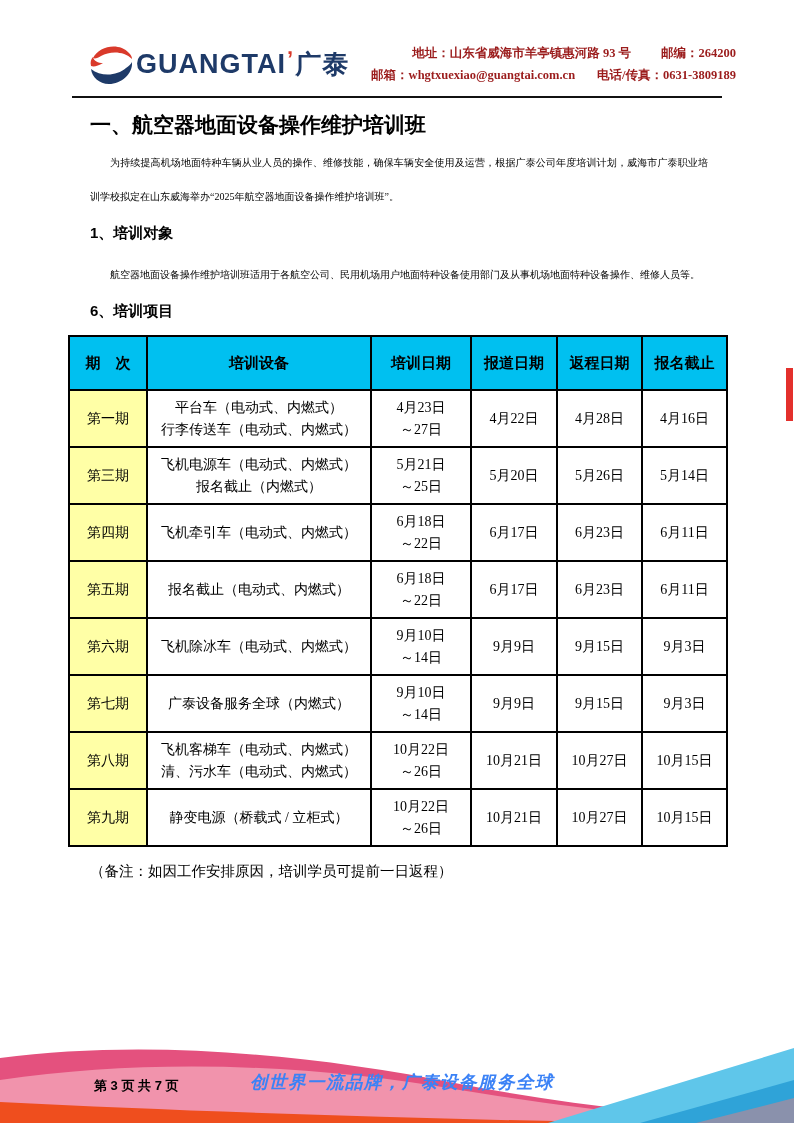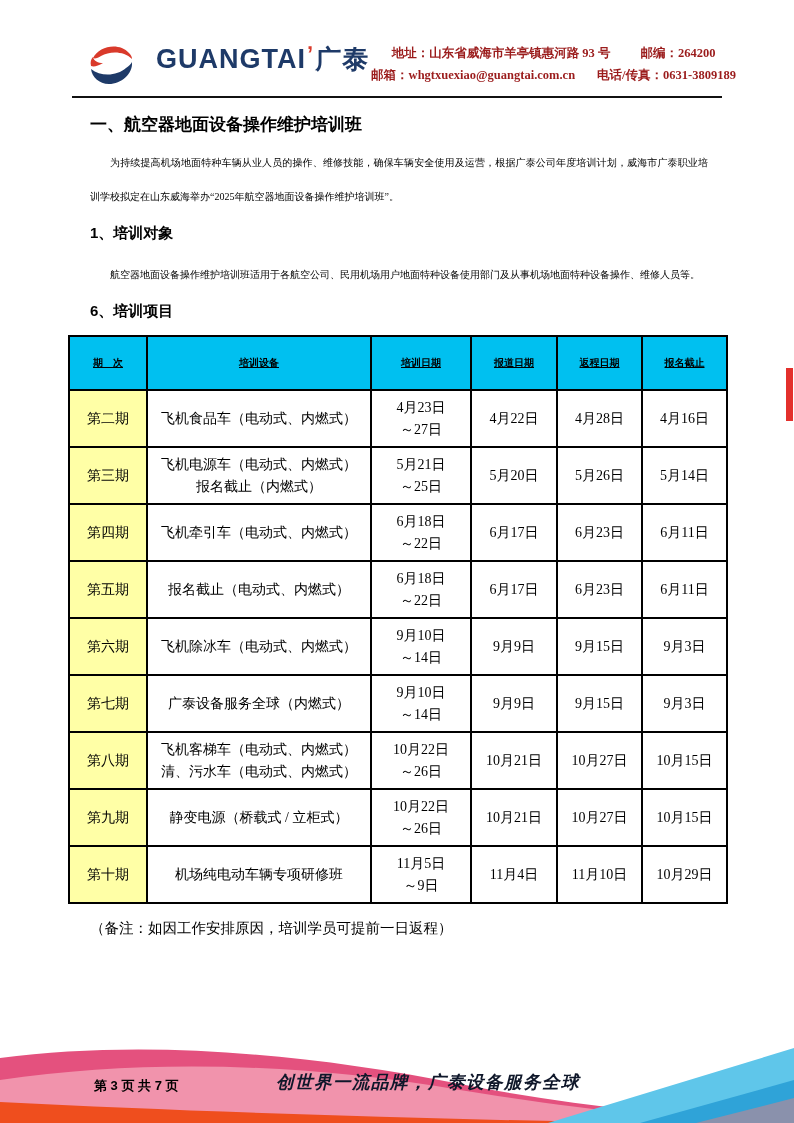--- a/index.html
+++ b/index.html
@@ -2,57 +2,57 @@
 <html><head>
 <meta charset="utf-8">
 <style>
   html,body{margin:0;padding:0;background:#f0f0f0;}
   .page{
     position:relative;width:794px;height:1123px;margin:0 auto;background:#fff;
     overflow:hidden;font-family:"Liberation Serif","DejaVu Serif",serif;color:#000;
   }
   
   .header{display:flex;justify-content:space-between;align-items:center;padding:42px 58px 0 86px;}
-  .logo{display:flex;gap:20px;}
+  .logo{display:flex;align-items:center;gap:0;}
   .logo-svg{width:50px;height:44px;flex:0 0 auto;}
   .brand{font-family:"Liberation Sans","DejaVu Sans",sans-serif;font-weight:bold;
          font-size:27px;color:var(--brand-navy,#1E3A68);letter-spacing:1px;white-space:nowrap;}
   .brand-mark{color:var(--brand-red,#D93A2B);font-size:22px;vertical-align:6px;margin:0 1px;}
   .brand-cn{font-size:26px;}
   .contact{color:var(--header-contact,#9B1C1C);font-size:12.5px;font-weight:bold;
-           line-height:22px;white-space:nowrap;text-align:center;}
+           line-height:22px;white-space:nowrap;text-align:right;}
   .contact .gap1{display:inline-block;width:30px;}
   .contact .gap2{display:inline-block;width:22px;}
   .divider{margin:10px 72px 0 72px;border-top:2.5px solid #111;}
   
   .doc-title{margin:14px 90px 0 90px;font-family:"Liberation Sans","DejaVu Sans",sans-serif;
-             font-size:17px;font-weight:bold;line-height:26px;}
+             font-size:21px;font-weight:bold;line-height:26px;}
   .para{margin:8px 86px 0 90px;font-size:10px;line-height:34px;text-indent:2em;text-align:justify;}
   .sec-head{margin:2px 90px 0 90px;font-family:"Liberation Sans","DejaVu Sans",sans-serif;
             font-size:15px;font-weight:bold;line-height:34px;}
   
   .training-table{margin:7px 0 0 68px;border-collapse:collapse;table-layout:fixed;width:658px;
                   font-size:14px;}
   .training-table th,.training-table td{border:2px solid #000;text-align:center;vertical-align:middle;
                   padding:2px 3px;overflow:hidden;}
   .training-table th{height:48px;background:var(--table-header-bg,#00C0F0);
-                  font-family:"Liberation Sans","DejaVu Sans",sans-serif;font-size:10px;font-weight:bold;text-decoration:underline;}
+                  font-family:"Liberation Sans","DejaVu Sans",sans-serif;font-size:15px;font-weight:bold;}
   .training-table td{height:51px;line-height:22px;}
   .training-table td.period-cell{background:var(--period-col-bg,#FFFFA6);}
   .note{margin:12px 90px 0 90px;font-size:14.5px;line-height:24px;}
   
   .red-edge-bar{position:absolute;top:368px;right:1px;width:7px;height:53px;
                 background:var(--red-edge-bar,#E3302C);}
   
   .footer{position:absolute;left:0;bottom:0;width:718px;height:83px;}
   .footer svg{position:absolute;left:0;top:0;}
   .page-info{position:absolute;left:94px;top:37px;font-family:"Liberation Sans","DejaVu Sans",sans-serif;
              font-size:13px;font-weight:bold;color:#000;}
   .slogan{position:absolute;left:250px;top:30px;font-family:"Liberation Serif","DejaVu Serif",serif;
-          font-size:17.5px;font-weight:bold;font-style:italic;letter-spacing:1.5px;color:#0f172a;margin-left:26px;}
+          font-size:17.5px;font-weight:bold;font-style:italic;letter-spacing:1.5px;color:#3b82f6;}
 </style>
 </head>
 <body>
 
 <div class="page" style="--header-contact: #9B1C1C; --brand-navy: #1E3A68; --brand-red: #D93A2B; --table-header-bg: #00C0F0; --period-col-bg: #FFFFA6; --red-edge-bar: #E3302C; --footer-pink-dark: #E4517E; --footer-pink-light: #F193AC; --footer-orange: #EF4E1E; --footer-blue-light: #5FC6EA; --footer-blue-mid: #2FA3D8; --footer-gray-purple: #8A91AC;">
 
   <div class="header">
     <div class="logo">
       <svg class="logo-svg" viewBox="0 0 50 44">
         <path d="M7 16 C13 4 33 0 43 11 C45 13 46 15 46 17 C38 9 24 9 15 14 C12 16 9 17 7 16 Z" fill="var(--brand-red,#D93A2B)"></path>
@@ -93,24 +93,25 @@
           <th>培训设备</th>
           <th>培训日期</th>
           <th>报道日期</th>
           <th>返程日期</th>
           <th>报名截止</th>
         </tr>
       </thead>
     <tbody>
         <tr>
           <td class="period-cell">
-            <div>第二期</div>
-          </td>
-          <td class="equipment-cell">
-            <div>飞机食品车（电动式、内燃式）</div>
+            <div>第一期</div>
+          </td>
+          <td class="equipment-cell">
+            <div>平台车（电动式、内燃式）</div>
+            <div>行李传送车（电动式、内燃式）</div>
           </td>
           <td class="dates-cell">
             <div>4月23日</div>
             <div>～27日</div>
           </td>
           <td>
             <div>4月22日</div>
           </td>
           <td>
             <div>4月28日</div>
@@ -259,41 +260,20 @@
             <div>～26日</div>
           </td>
           <td>
             <div>10月21日</div>
           </td>
           <td>
             <div>10月27日</div>
           </td>
           <td>
             <div>10月15日</div>
-          </td>
-        </tr>
-        <tr>
-          <td class="period-cell">
-            <div>第十期</div>
-          </td>
-          <td class="equipment-cell">
-            <div>机场纯电动车辆专项研修班</div>
-          </td>
-          <td class="dates-cell">
-            <div>11月5日</div>
-            <div>～9日</div>
-          </td>
-          <td>
-            <div>11月4日</div>
-          </td>
-          <td>
-            <div>11月10日</div>
-          </td>
-          <td>
-            <div>10月29日</div>
           </td>
         </tr>
       </tbody>
   </table>
 
   <p class="note">（备注：如因工作安排原因，培训学员可提前一日返程）</p>
 
   <div class="red-edge-bar"></div>
 
   <div class="footer">

